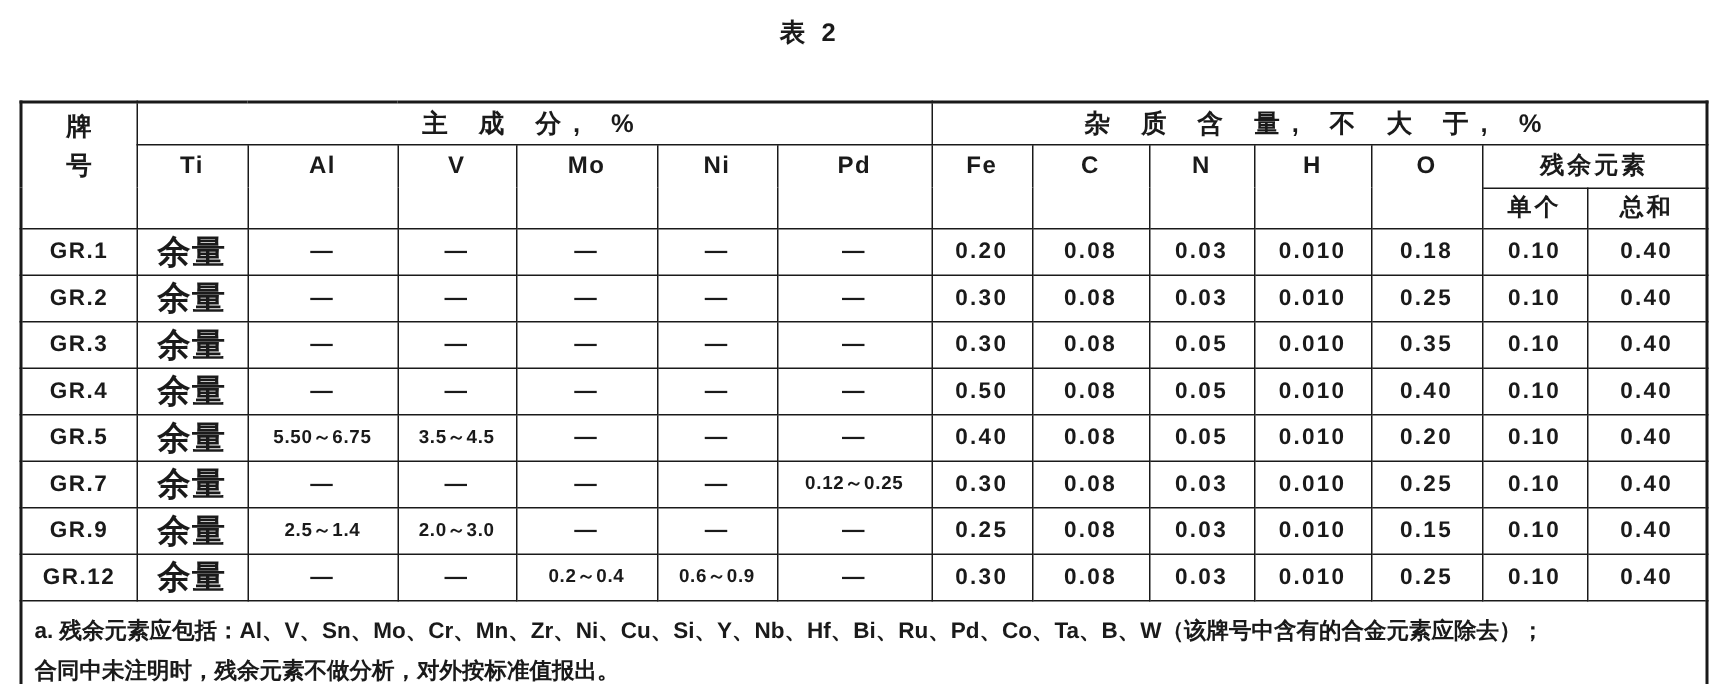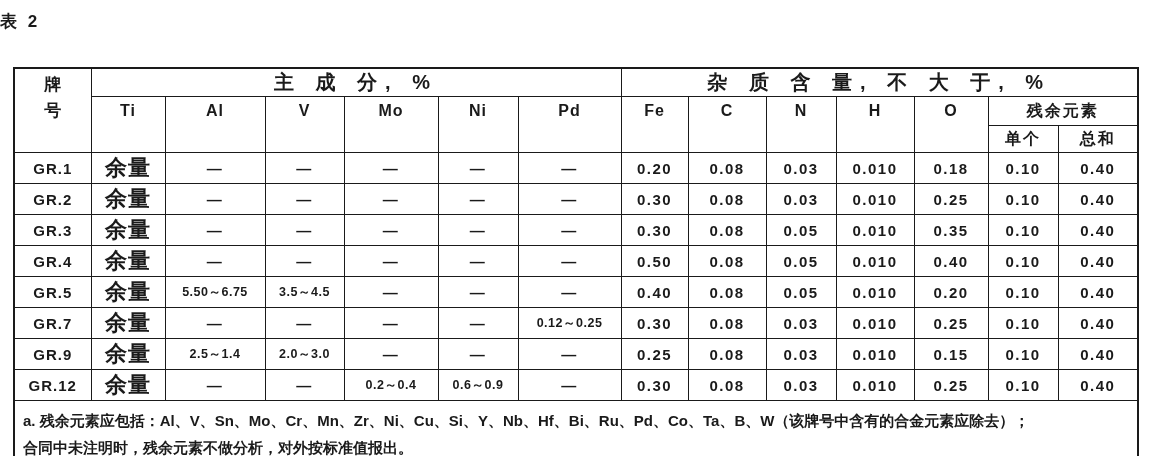--- a/index.html
+++ b/index.html
@@ -9,20 +9,21 @@
     width: 1150px;
     height: 456px;
     font-family: "Liberation Sans", "DejaVu Sans", sans-serif;
     color: #1a1a1a;
     overflow: hidden;
   }
   .caption {
     padding-top: 10px;
     height: 24px;
     width: 1080px;
+    text-align: center;
     font-size: 17px;
     font-weight: bold;
     letter-spacing: 3px;
   }
   table.main {
     border-collapse: collapse;
     table-layout: fixed;
     width: 1124px;
     margin: 33px 0 0 13px;
     border: 2px solid #1a1a1a;
@@ -45,21 +46,21 @@
   th.grade-h { vertical-align: top; padding-top: 3px; }
   .vstack {
     width: 1.15em;
     margin: 0 auto;
     font-size: 17px;
     line-height: 26px;
     word-break: break-all;
     white-space: normal;
   }
   th.group {
-    font-size: 20px;
+    font-size: 17px;
     letter-spacing: 8px;
     white-space: nowrap;
   }
   th.elem {
     vertical-align: top;
     padding-top: 3px;
     font-size: 16px;
     letter-spacing: 1px;
     line-height: 22px;
     margin-top: 43px;

